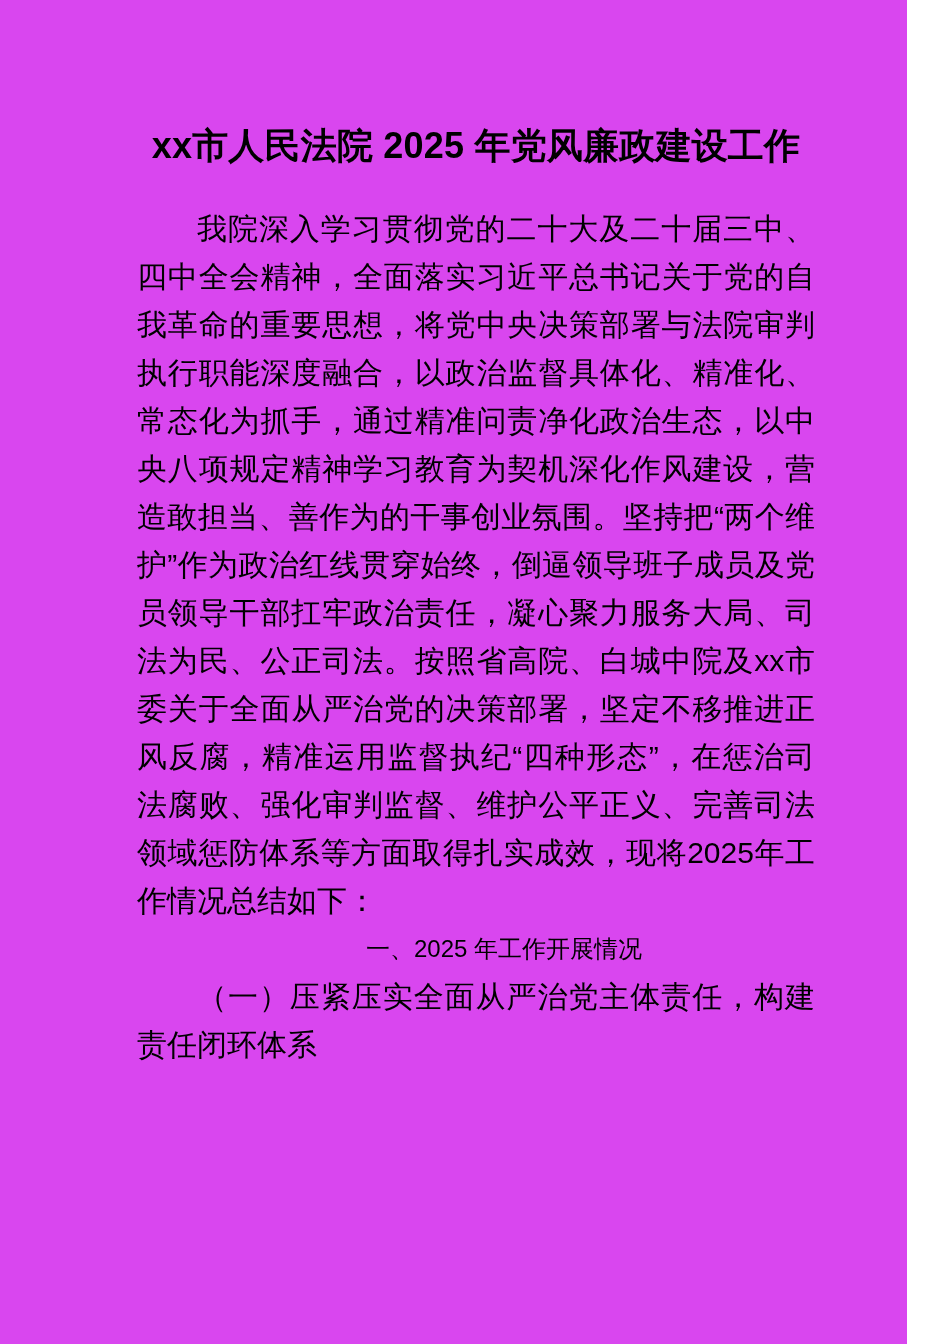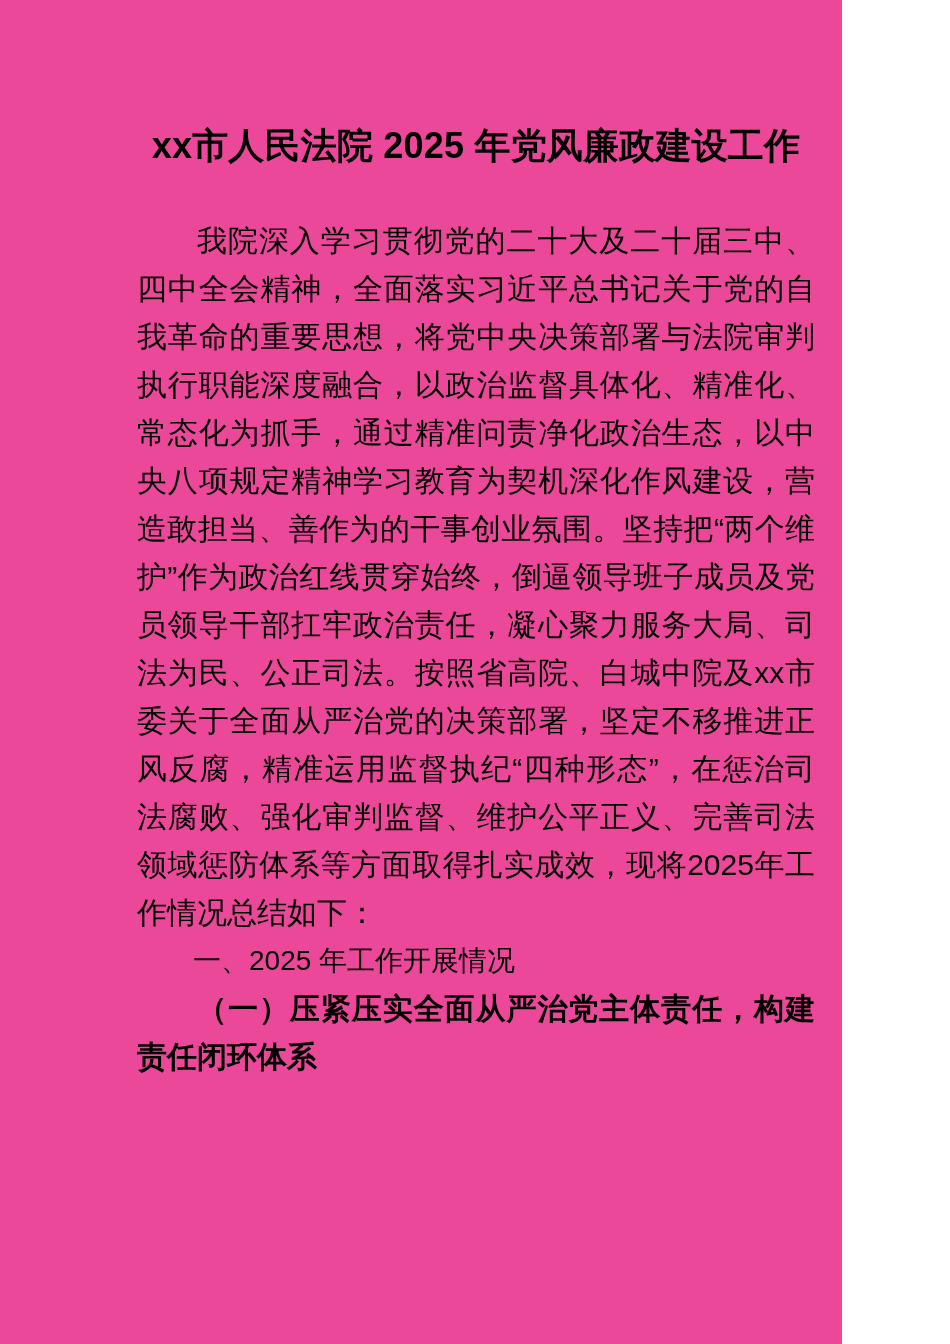--- a/index.html
+++ b/index.html
@@ -11,23 +11,23 @@
     width: 950px;
     height: 1344px;
     overflow: hidden;
     font-family: "Liberation Sans", "DejaVu Sans", sans-serif;
     color: #000000;
     -webkit-font-smoothing: antialiased;
   }
 
   .page {
     position: relative;
-    width: 842px;
+    width: 907px;
     height: 1344px;
-    background: #ec4899;
+    background: #d946ef;
     box-sizing: border-box;
   }
 
   .content {
     position: absolute;
     left: 137px;
     top: 0;
     width: 678px;
   }
 
@@ -49,39 +49,39 @@
     font-size: 30px;
     line-height: 48px;
     font-weight: 400;
     text-align: justify;
     text-justify: inter-ideograph;
     text-indent: 60px;
     letter-spacing: 0px;
   }
 
   .para.first {
-    margin-top: 44px;
+    margin-top: 32px;
   }
 
   
   .heading-l1 {
     margin: 0;
-    font-size: 28px;
+    font-size: 24px;
     line-height: 48px;
     font-weight: 400;
     text-indent: 56px;
-    text-align: left;
+    text-align: center;
   }
 
   
   .heading-l2 {
     margin: 0;
     font-size: 30px;
     line-height: 48px;
-    font-weight: 700;
+    font-weight: 400;
     text-indent: 60px;
     text-align: justify;
     text-justify: inter-ideograph;
     letter-spacing: 0px;
   }
 </style>
 </head>
 <body>
 
 <div class="page">

